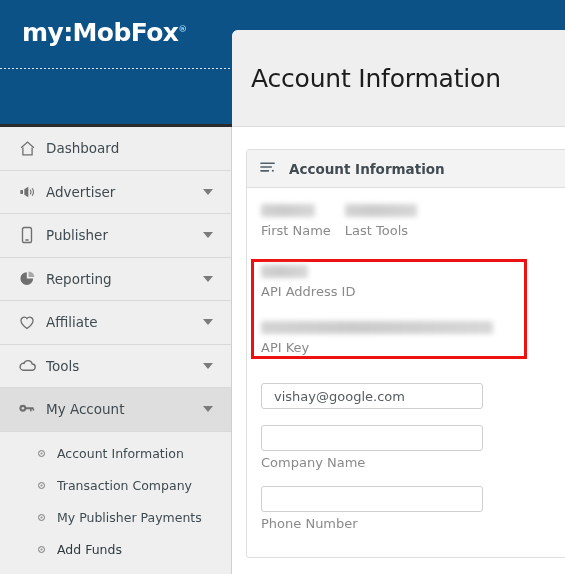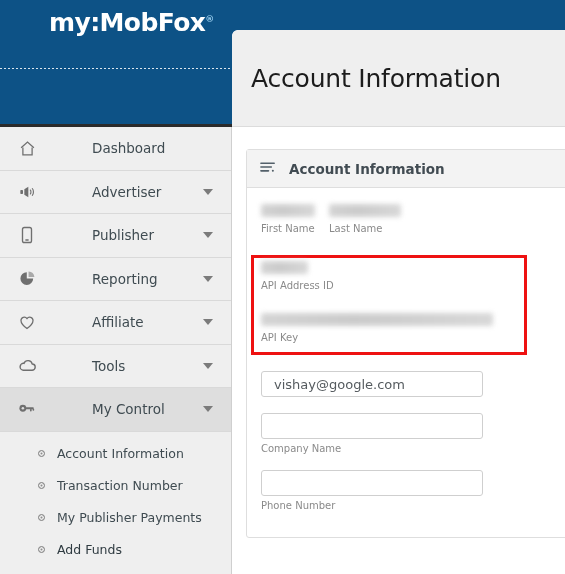--- a/index.html
+++ b/index.html
@@ -20,21 +20,21 @@
   }
   .brand-band .dotline {
     position: absolute; left: 0; top: 68px; width: 232px; height: 1px;
     background-image: repeating-linear-gradient(to right, rgba(255,255,255,.85) 0 2px, rgba(255,255,255,0) 2px 4px);
   }
   .brand-band .band-bottom-edge {
     position: absolute; left: 0; bottom: 0; width: 232px; height: 3px;
     background: #2b2b2b;
   }
   .logo {
-    position: absolute; left: 22px; top: 4px; width: 200px; margin-left: 27px;
+    position: absolute; left: 22px; top: 14px; width: 200px;
   }
   .logo-main {
     font-family: "DejaVu Sans", sans-serif;
     font-size: 25px; font-weight: 700; color: #ffffff;
     letter-spacing: -0.6px; line-height: 30px; white-space: nowrap;
   }
   .logo-reg {
     font-size: 9px; vertical-align: super; color: #9fd3f2; font-weight: 700;
   }
   .logo-sub {
@@ -47,21 +47,21 @@
   .sidebar {
     position: absolute; left: 0; top: 127px;
     width: 232px; height: 447px;
     background: #efefef;
     border-right: 1px solid #cfcfcf;
   }
   .nav-item {
     position: relative; height: 43.5px;
     display: flex; align-items: center;
     border-bottom: 1px solid #d9d9d9;
-    padding-left: 14px; cursor: pointer; gap: 46px;
+    padding-left: 14px; cursor: pointer;
   }
   .nav-item.active { background: #dedede; }
   .nav-ico {
     width: 26px; height: 24px; flex: 0 0 26px;
     display: flex; align-items: center; justify-content: center;
     color: #6f6f6f;
   }
   .nav-label {
     font-size: 13.5px; color: #3f4b51; margin-left: 6px;
     font-family: "DejaVu Sans", sans-serif;
@@ -143,21 +143,21 @@
     filter: blur(2.4px);
     opacity: .95;
     margin-bottom: 6px;
   }
   .r-first { width: 54px; }
   .r-last  { width: 72px; }
   .r-apiid { width: 47px; }
   .r-apikey{ width: 232px; }
 
   .fl {
-    font-size: 10px; color: #8a8a8a;
+    font-size: 13px; color: #8a8a8a;
     font-family: "DejaVu Sans", sans-serif;
     display: block; margin-top: 4px;
   }
 
   .api-zone { position: relative; margin: 6px 0 4px 0; padding: 6px 0 2px 0; }
   .red-box {
     position: absolute; left: -10px; top: 0;
     width: 276px; height: 100px;
     border: 3px solid #ee1111;
     pointer-events: none;
@@ -258,32 +258,32 @@
     <div class="nav-item active">
       <span class="nav-ico">
         <svg width="18" height="16" viewBox="0 0 24 20" fill="#6f6f6f">
             <circle cx="6.5" cy="9" r="4.6"></circle>
             <circle cx="6.5" cy="9" r="1.7" fill="#dedede"></circle>
             <rect x="10" y="7.7" width="11" height="2.6" rx="1"></rect>
             <rect x="16" y="9.6" width="2.2" height="3.6" rx="1"></rect>
             <rect x="19.4" y="9.6" width="2.2" height="2.6" rx="1"></rect>
           </svg>
       </span>
-      <span class="nav-label">My Control</span>
+      <span class="nav-label">My Account</span>
       <span class="caret"></span>
     </div>
 
     <div class="submenu">
       <div class="sub-item">
         <span class="bullet"></span>
         <span class="sub-label">Account Information</span>
       </div>
       <div class="sub-item">
         <span class="bullet"></span>
-        <span class="sub-label">Transaction Number</span>
+        <span class="sub-label">Transaction Company</span>
       </div>
       <div class="sub-item">
         <span class="bullet"></span>
         <span class="sub-label">My Publisher Payments</span>
       </div>
       <div class="sub-item current">
         <span class="bullet"></span>
         <span class="sub-label">Add Funds</span>
       </div>
     </div>
@@ -311,21 +311,21 @@
 
       <div class="panel-body">
 
         <div class="row-2">
           <div class="field">
             <div class="redacted r-first"></div>
             <span class="fl">First Name</span>
           </div>
           <div class="field">
             <div class="redacted r-last"></div>
-            <span class="fl">Last Name</span>
+            <span class="fl">Last Tools</span>
           </div>
         </div>
 
         <div class="api-zone">
           <div class="red-box"></div>
 
           <div class="api-row">
             <div class="redacted r-apiid"></div>
             <span class="fl">API Address ID</span>
           </div>

